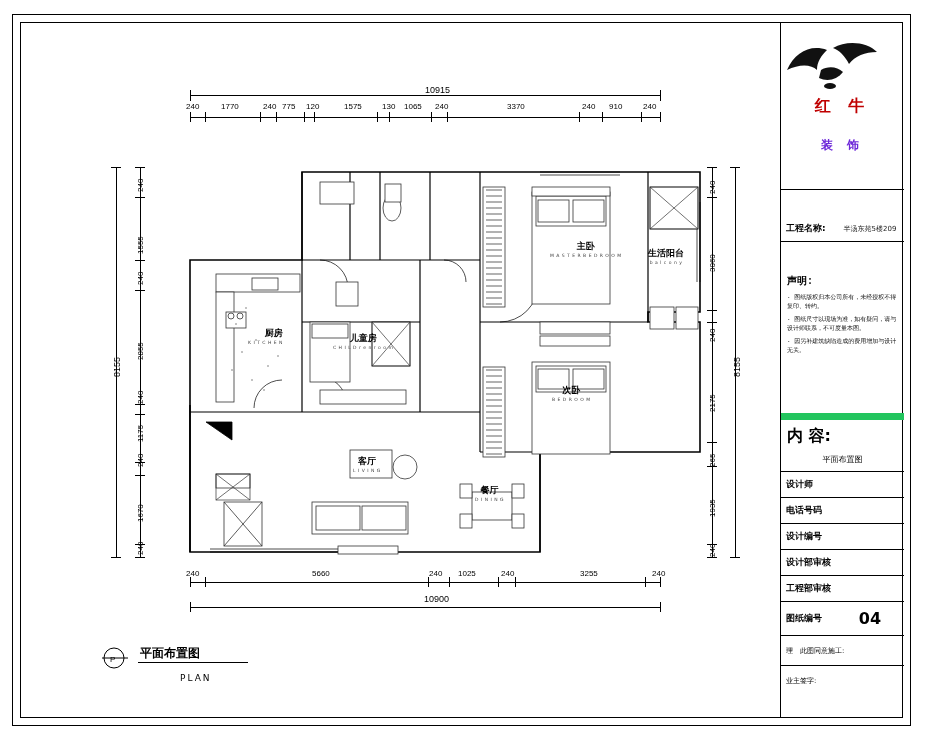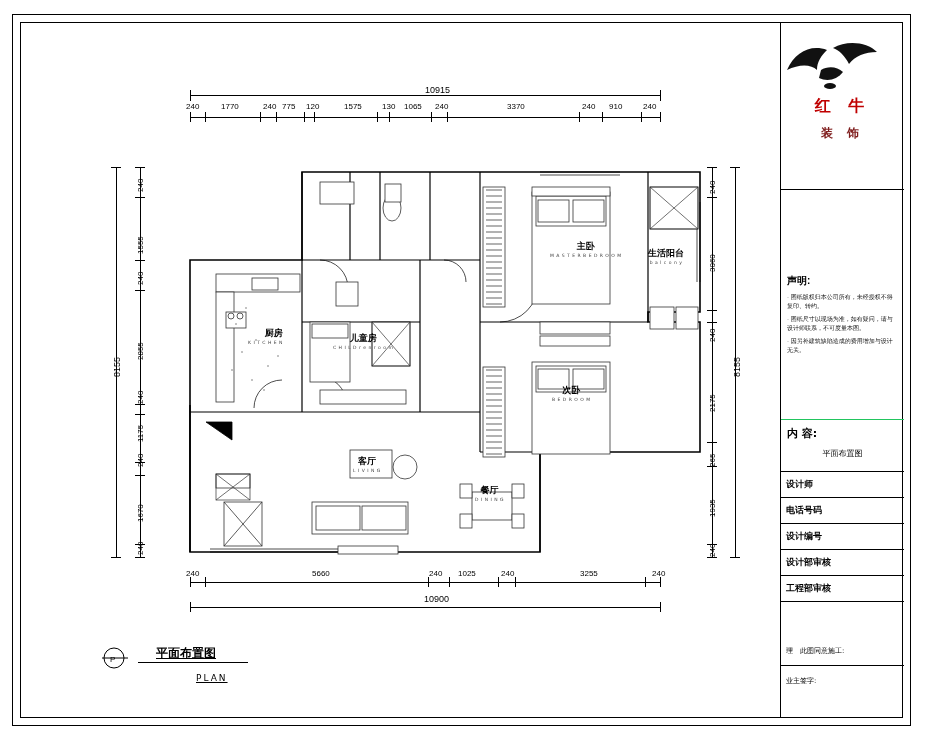--- a/index.html
+++ b/index.html
@@ -61,23 +61,23 @@
     font-size: 16px;
     font-weight: bold;
     color: #c00000;
     letter-spacing: 6px;
     margin-top: 4px;
   }
   .logo-cn2 {
     font-family: "DejaVu Sans", sans-serif;
     font-size: 12px;
     font-weight: bold;
-    color: #7f1d1d;
+    color: #6d28d9;
     letter-spacing: 5px;
-    margin-top: 8px;
+    margin-top: 20px;
   }
   .field-row {
     position: absolute;
     left: 0;
     width: 123px;
     height: 26px;
     border-bottom: 1px solid #000;
     box-sizing: border-box;
     font-family: "DejaVu Sans", sans-serif;
     font-size: 9px;
@@ -93,24 +93,24 @@
   .field-row .f-val {
     flex: 1;
     text-align: center;
     font-size: 7px;
     color: #222;
   }
   .notes-box {
     position: absolute;
     left: 0;
     width: 123px;
-    border-bottom: 1px solid #22c55e;
+    border-bottom: 7px solid #22c55e;
     box-sizing: border-box;
     padding: 6px 6px 4px 6px;
-    font-family: Liberation Sans, sans-serif;
+    font-family: Liberation Mono, monospace;
   }
   .notes-title {
     font-size: 10px;
     font-weight: bold;
     margin-bottom: 5px;
   }
   .notes-box p {
     margin: 0 0 4px 0;
     font-size: 6px;
     line-height: 1.5;
@@ -118,21 +118,21 @@
   }
   .content-box {
     position: absolute;
     left: 0;
     width: 123px;
     border-bottom: 1px solid #000;
     box-sizing: border-box;
     padding: 6px;
     font-family: "DejaVu Sans", sans-serif;
   }
-  .content-title { font-size: 11px; font-weight: bold; }
+  .content-title { font-size: 16px; font-weight: bold; }
   .content-sub { font-size: 8px; text-align: center; margin-top: 7px; }
   .num-row {
     position: absolute;
     left: 0; width: 123px; height: 34px;
     border-bottom: 1px solid #000;
     box-sizing: border-box;
     display: flex; align-items: center;
     font-family: "DejaVu Sans", sans-serif;
   }
   .num-row .f-label { width: 50px; padding-left: 5px; font-size: 9px; font-weight: bold;}
@@ -526,21 +526,21 @@
     </div>
     <div class="roomlabel" style="left:333px; top:433px;">
       <span class="cn">客厅</span>
       <span class="en">L I V I N G</span>
     </div>
     <div class="roomlabel" style="left:455px; top:462px;">
       <span class="cn">餐厅</span>
       <span class="en">D I N I N G</span>
     </div>
 
-    <div class="planttl" style="left:136px; top:620px;text-decoration:underline;">
+    <div class="planttl" style="left:120px; top:620px;">
       <span class="cn">平面布置图</span>
       <div style="height:4px"></div>
       <span class="en" style="margin-left:40px;">PLAN</span>
     </div>
     <svg width="40" height="40" style="position:absolute; left:78px; top:620px;">
       <circle cx="16" cy="16" r="10" fill="none" stroke="#000" stroke-width="1"></circle>
       <line x1="4" y1="16" x2="30" y2="16" stroke="#000" stroke-width="1"></line>
       <text x="12" y="20" font-size="8" font-family="Liberation Sans, sans-serif">P</text>
     </svg>
     <div class="dimline" style="left:118px; top:640px; width:110px; height:1px;"></div>
@@ -554,20 +554,24 @@
           <path d="M6,34 C14,16 30,8 46,14 C40,20 36,26 36,34 C30,28 18,28 6,34 Z" fill="#111"></path>
           <path d="M52,12 C66,4 86,6 96,16 C84,16 74,20 68,28 C64,20 58,14 52,12 Z" fill="#111"></path>
           <path d="M40,34 C46,30 56,30 62,36 C56,44 46,46 38,42 Z" fill="#111"></path>
           <ellipse cx="49" cy="50" rx="6" ry="3" fill="#111"></ellipse>
         </svg>
       </div>
       <div class="logo-cn1">红 牛</div>
       <div class="logo-cn2">装 饰</div>
     </div>
 
+    <div class="field-row" style="top:194px;">
+      <span class="f-label">工程名称:</span>
+      <span class="f-val">半汤东苑5楼209</span>
+    </div>
 
     <div class="notes-box" style="top:246px; height:152px;">
       <div class="notes-title">声明:</div>
       <p>· 图纸版权归本公司所有，未经授权不得复印、转约。</p>
       <p>· 图纸尺寸以现场为准，如有疑问，请与设计师联系，不可度量本图。</p>
       <p>· 因另补建筑缺陷造成的费用增加与设计无关。</p>
     </div>
 
     <div class="content-box" style="top:398px; height:52px;">
       <div class="content-title">内 容:</div>
@@ -588,20 +592,24 @@
     </div>
     <div class="field-row" style="top:554px;">
       <span class="f-label">工程部审核</span>
       <span class="f-val"></span>
     </div>
     <div class="field-row" style="top:528px;">
       <span class="f-label">设计部审核</span>
       <span class="f-val"></span>
     </div>
 
+    <div class="num-row" style="top:580px;">
+      <span class="f-label">图纸编号</span>
+      <span class="f-val">04</span>
+    </div>
 
     <div class="tail-row" style="top:614px;">
       <span>理　此图同意施工:</span>
     </div>
     <div class="tail-row" style="top:644px; border-bottom:none;">
       <span>业主签字:</span>
     </div>
   </div>
 </div>
 

